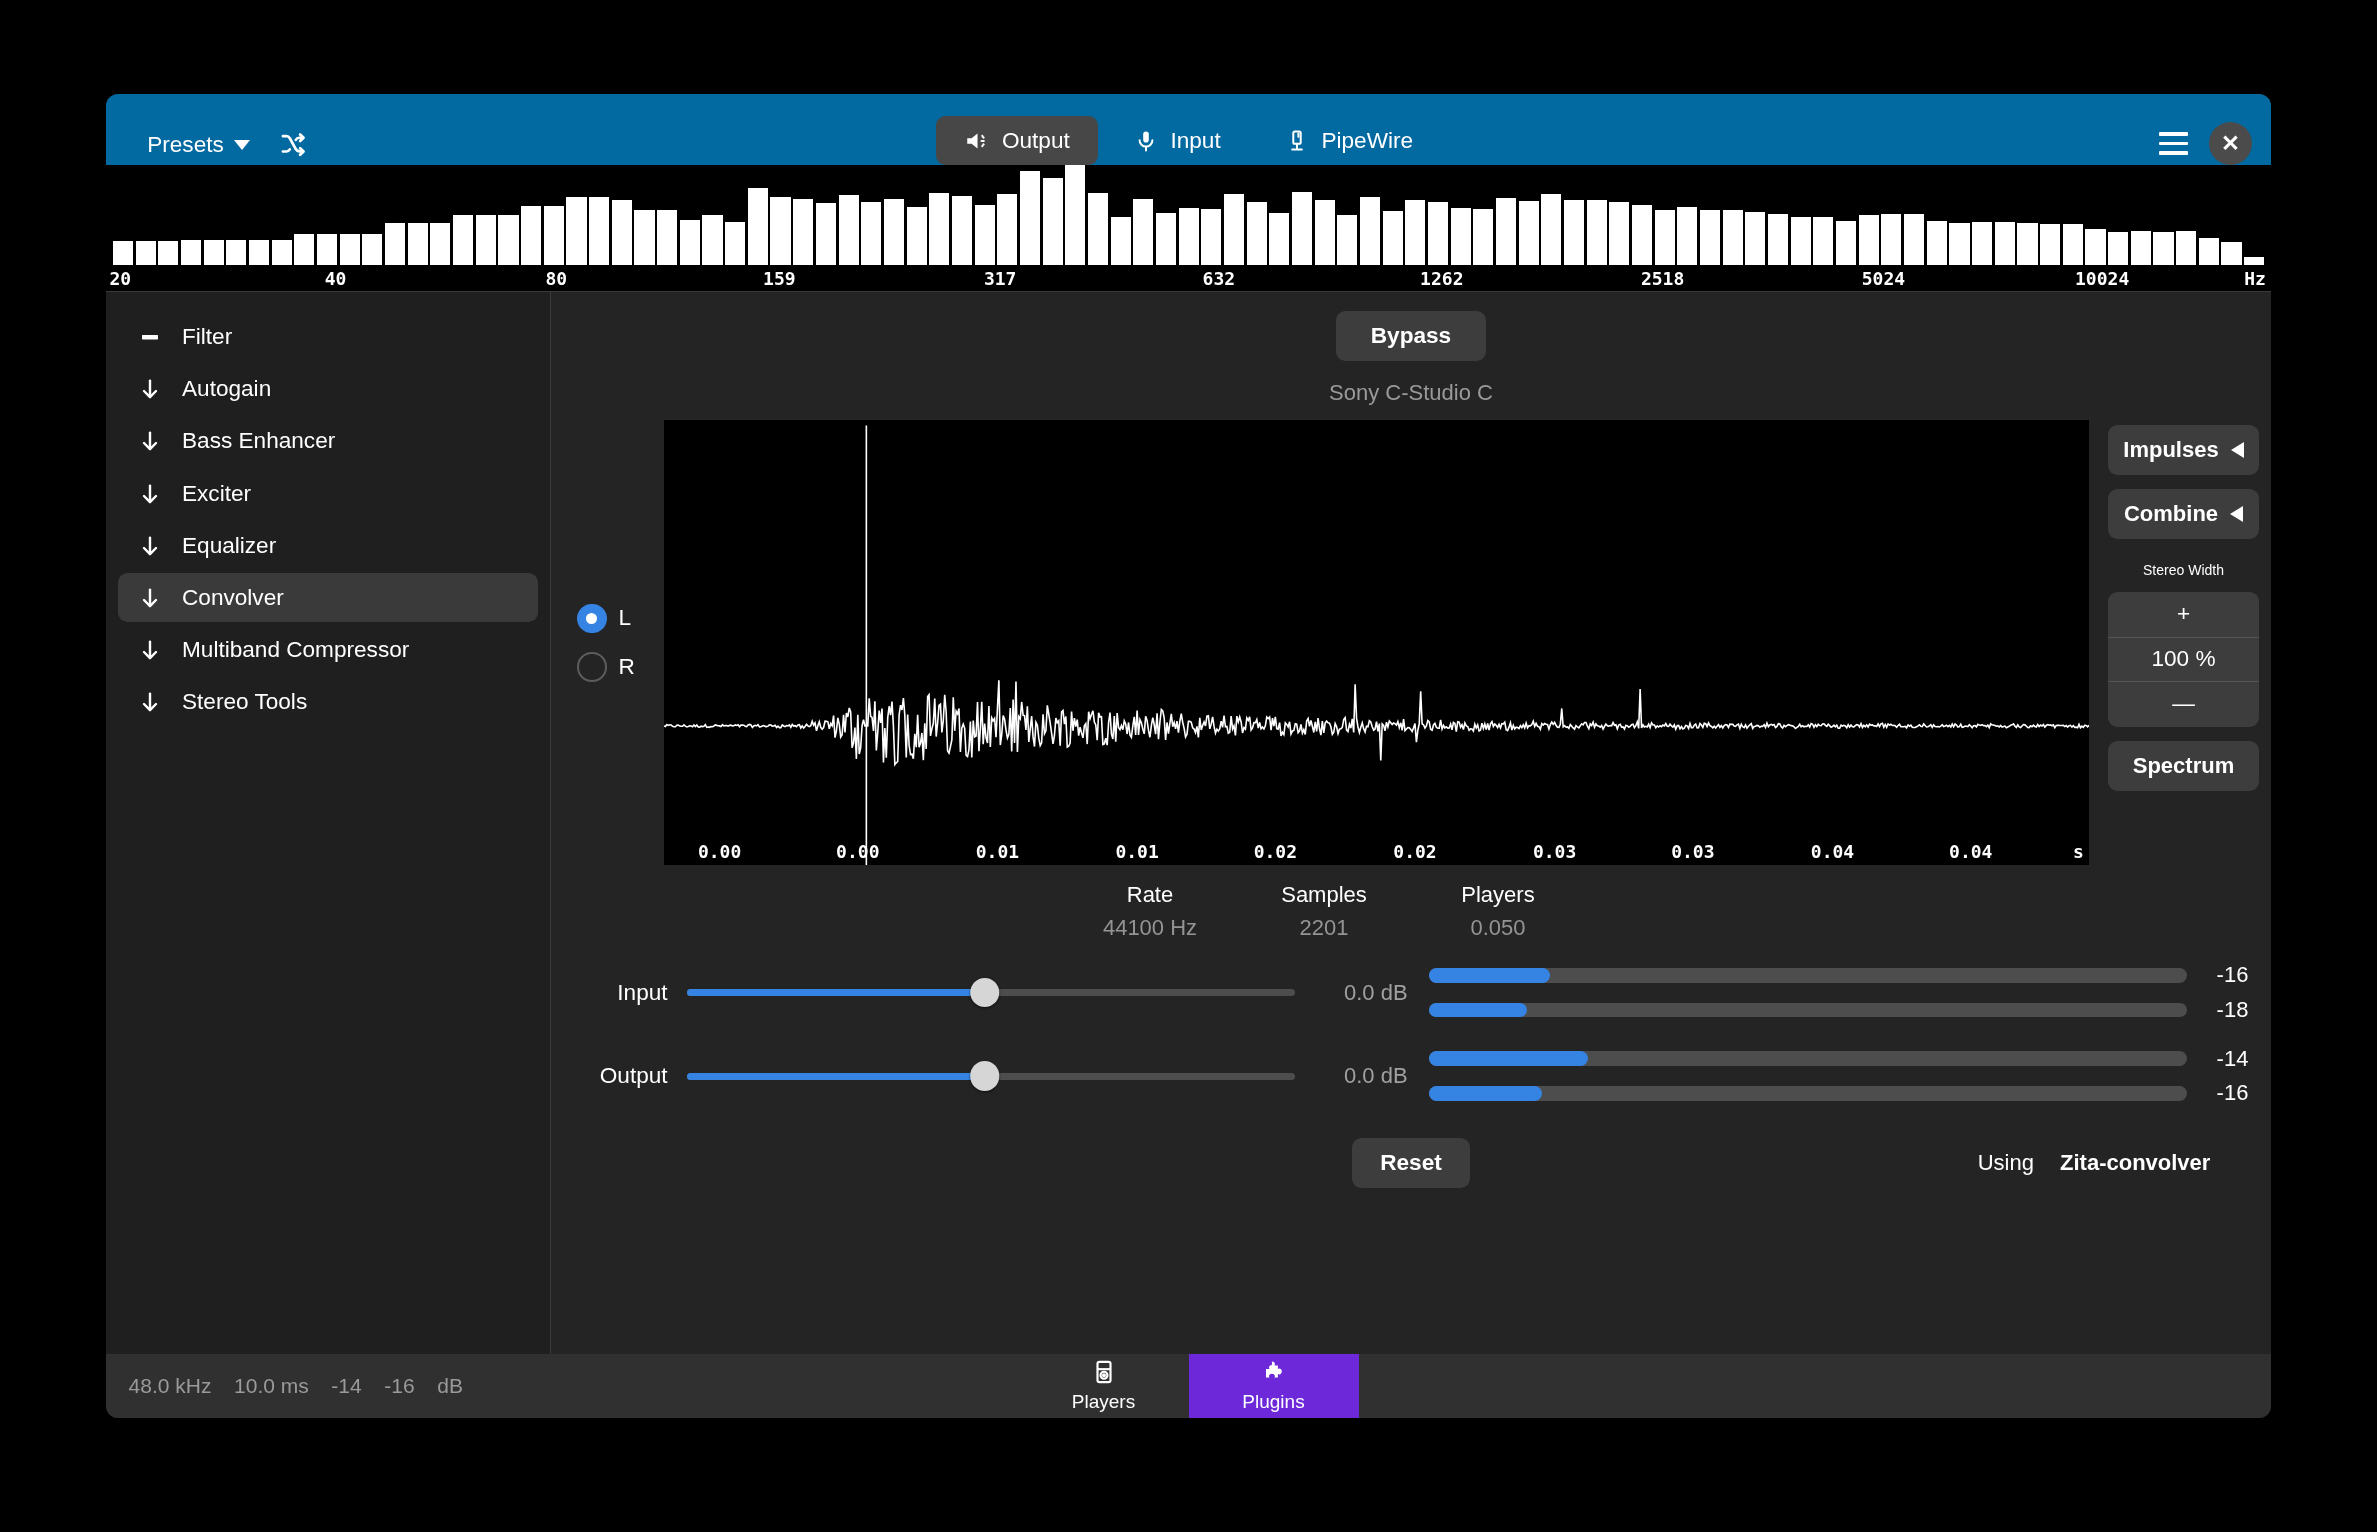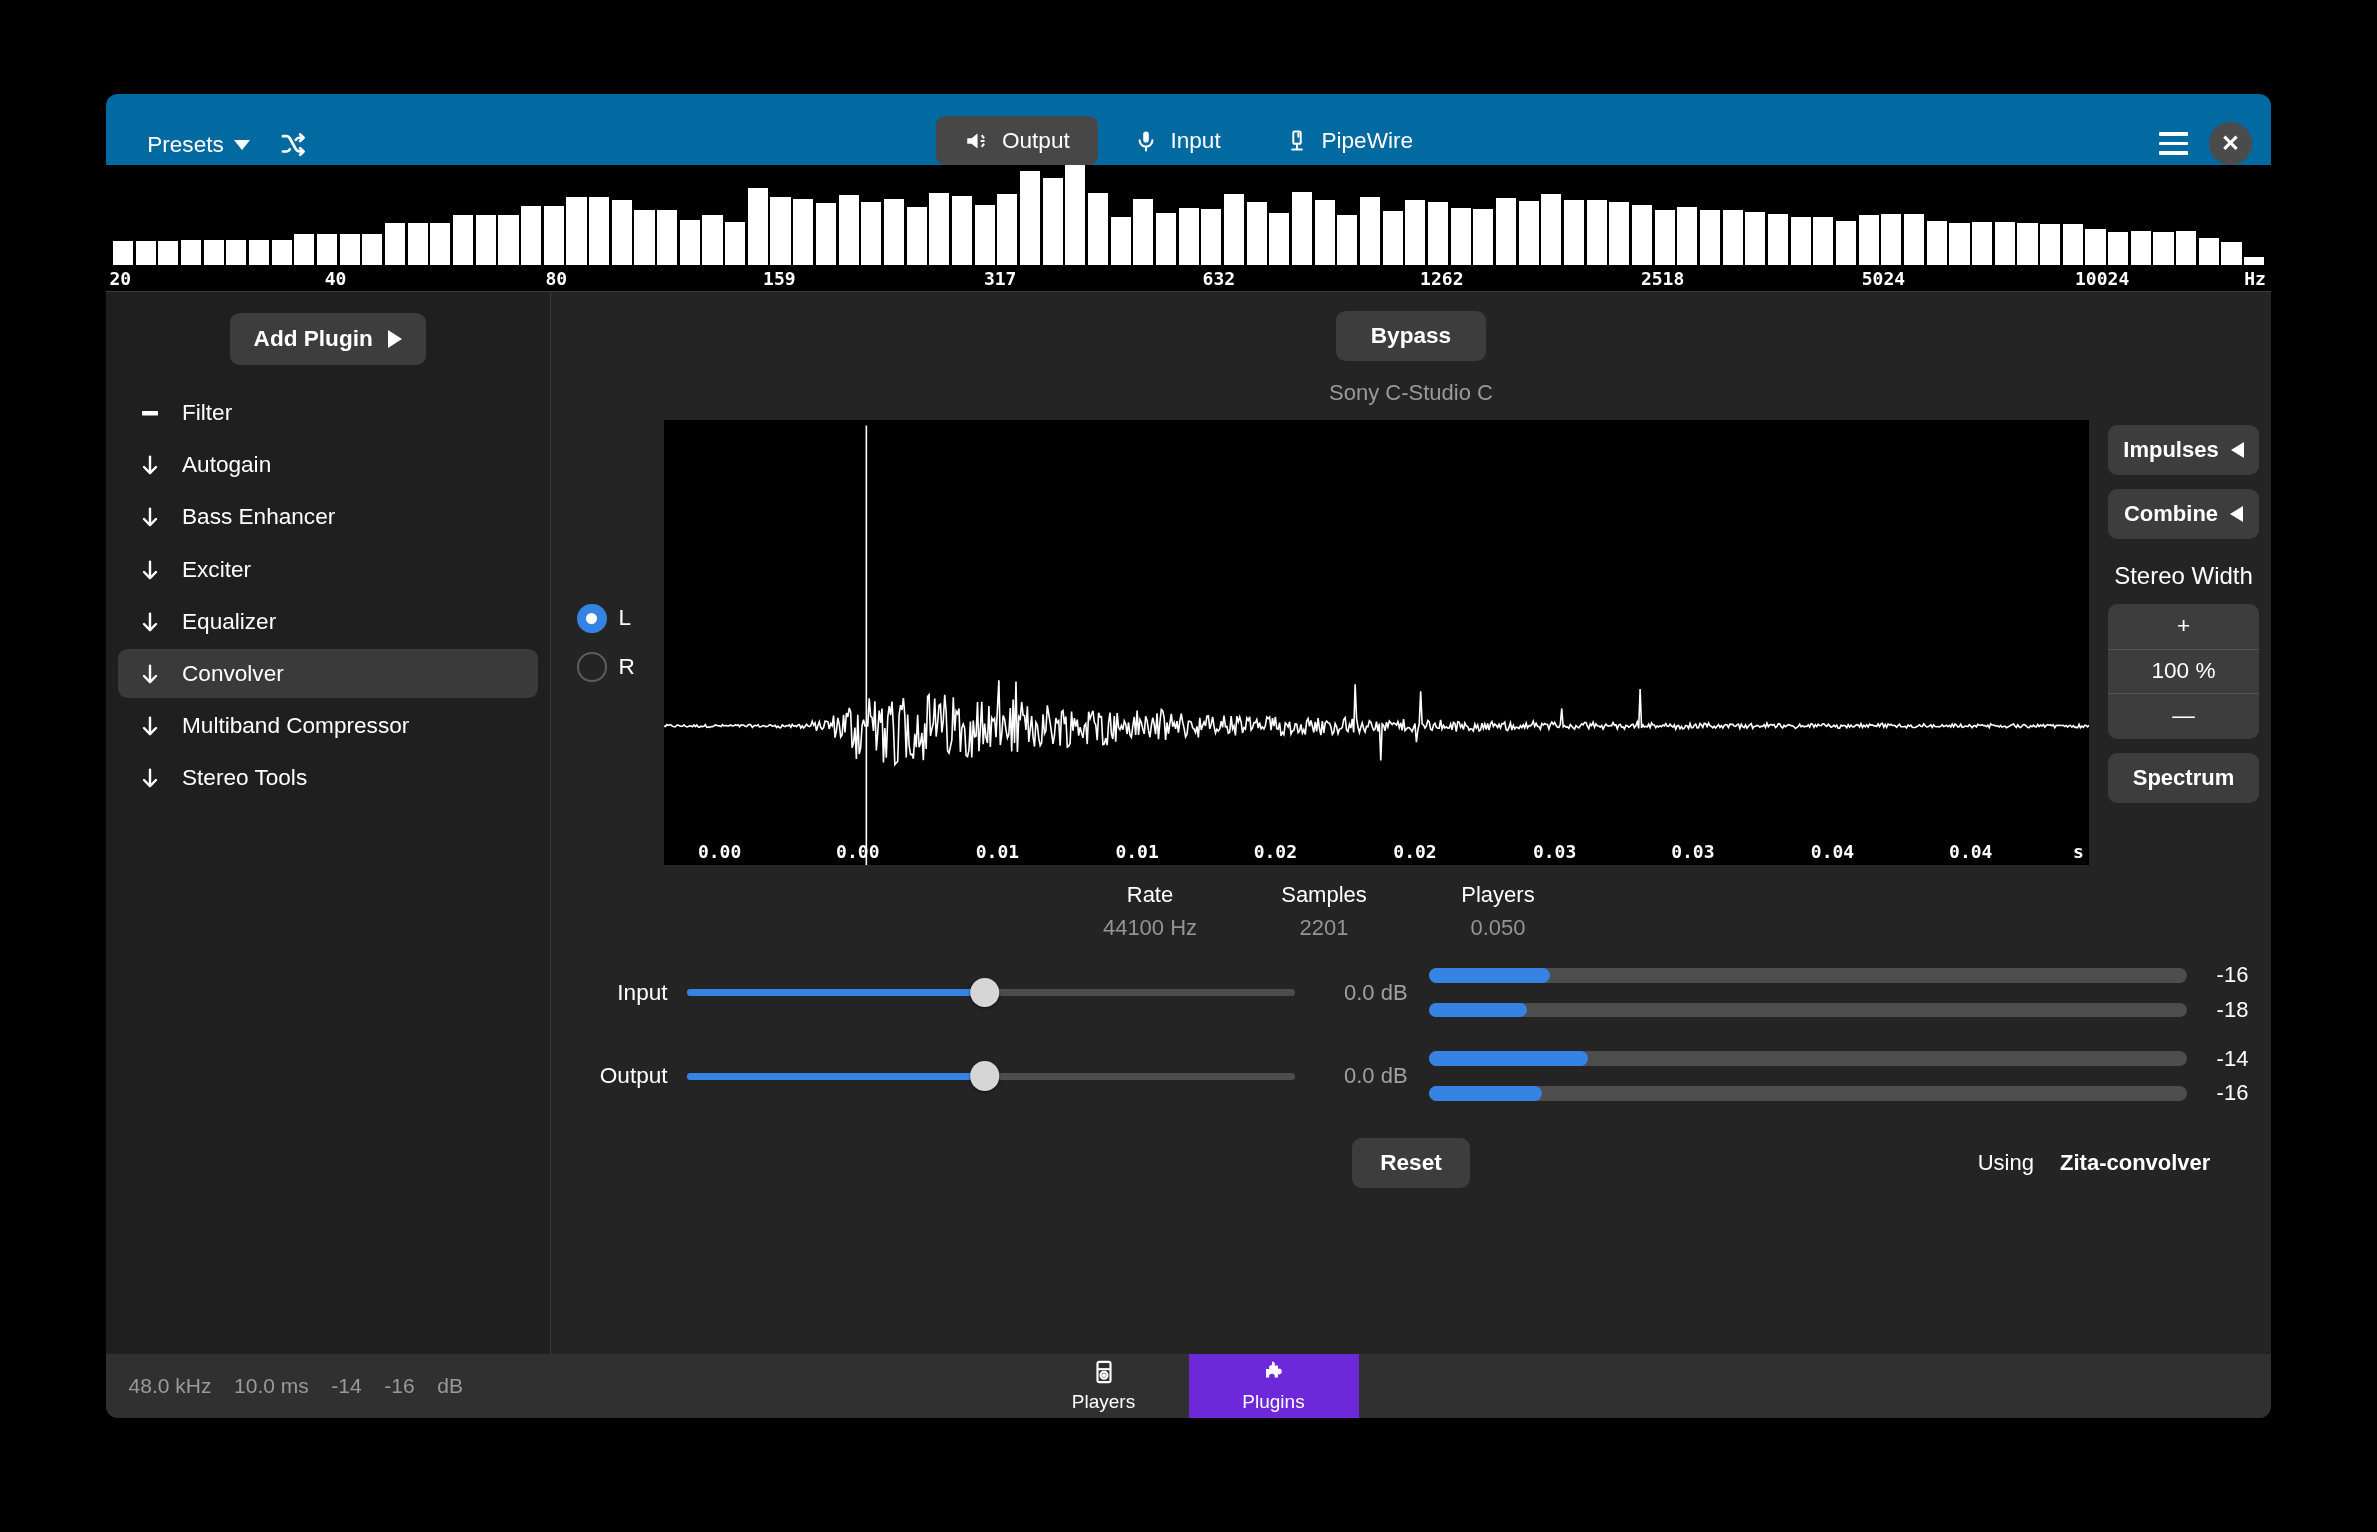--- a/index.html
+++ b/index.html
@@ -185,21 +185,21 @@
     font-size: 22px; font-weight: bold;
     padding: 12px 8.7px; border-radius: 9.6px; cursor: pointer;
     display: flex; align-items: center; justify-content: center; gap: 12px;
   }
   .tri-left {
     width: 0; height: 0;
     border-top: 8.7px solid transparent;
     border-bottom: 8.7px solid transparent;
     border-right: 13px solid #fff;
   }
-  .sw-label { color: #fff; font-size: 24px; margin-top: 8.7px; }
+  .sw-label { color: #fff; font-size: 14px; margin-top: 8.7px; }
   .spin {
     width: 100%; background: #3d3d3d; border-radius: 9.6px; overflow: hidden;
   }
   .spin div {
     height: 45px; display:flex; align-items:center; justify-content:center;
     color:#fff; font-size: 22.6px; cursor: pointer;
   }
   .spin .spin-val { border-top: 0.9px solid #545454; border-bottom: 0.9px solid #545454; cursor: text; }
 
   
@@ -439,26 +439,20 @@
         <div class="flabel" style="left: 71.9%;">2518</div>
         <div class="flabel" style="left: 82.1%;">5024</div>
         <div class="flabel" style="left: 92.2%;">10024</div>
         <div class="flabel last" style="left: 99.5%;">Hz</div>
       </div>
   </div>
 
   <div id="body">
 
     <div id="sidebar">
-      <div class="addplugin-wrap">
-        <div class="addplugin-btn">
-          <span>Add Plugin</span>
-          <span class="tri-right"></span>
-        </div>
-      </div>
       <div id="plugin-list">
           <div class="plugin-item">
             <span class="pic">
               <svg viewBox="0 0 24 24" width="24" height="24" fill="#fff">
                 <rect x="4" y="10" width="16" height="4.4" rx="0.6"></rect>
               </svg>
             </span>
             <span>Filter</span>
           </div>
           <div class="plugin-item">

